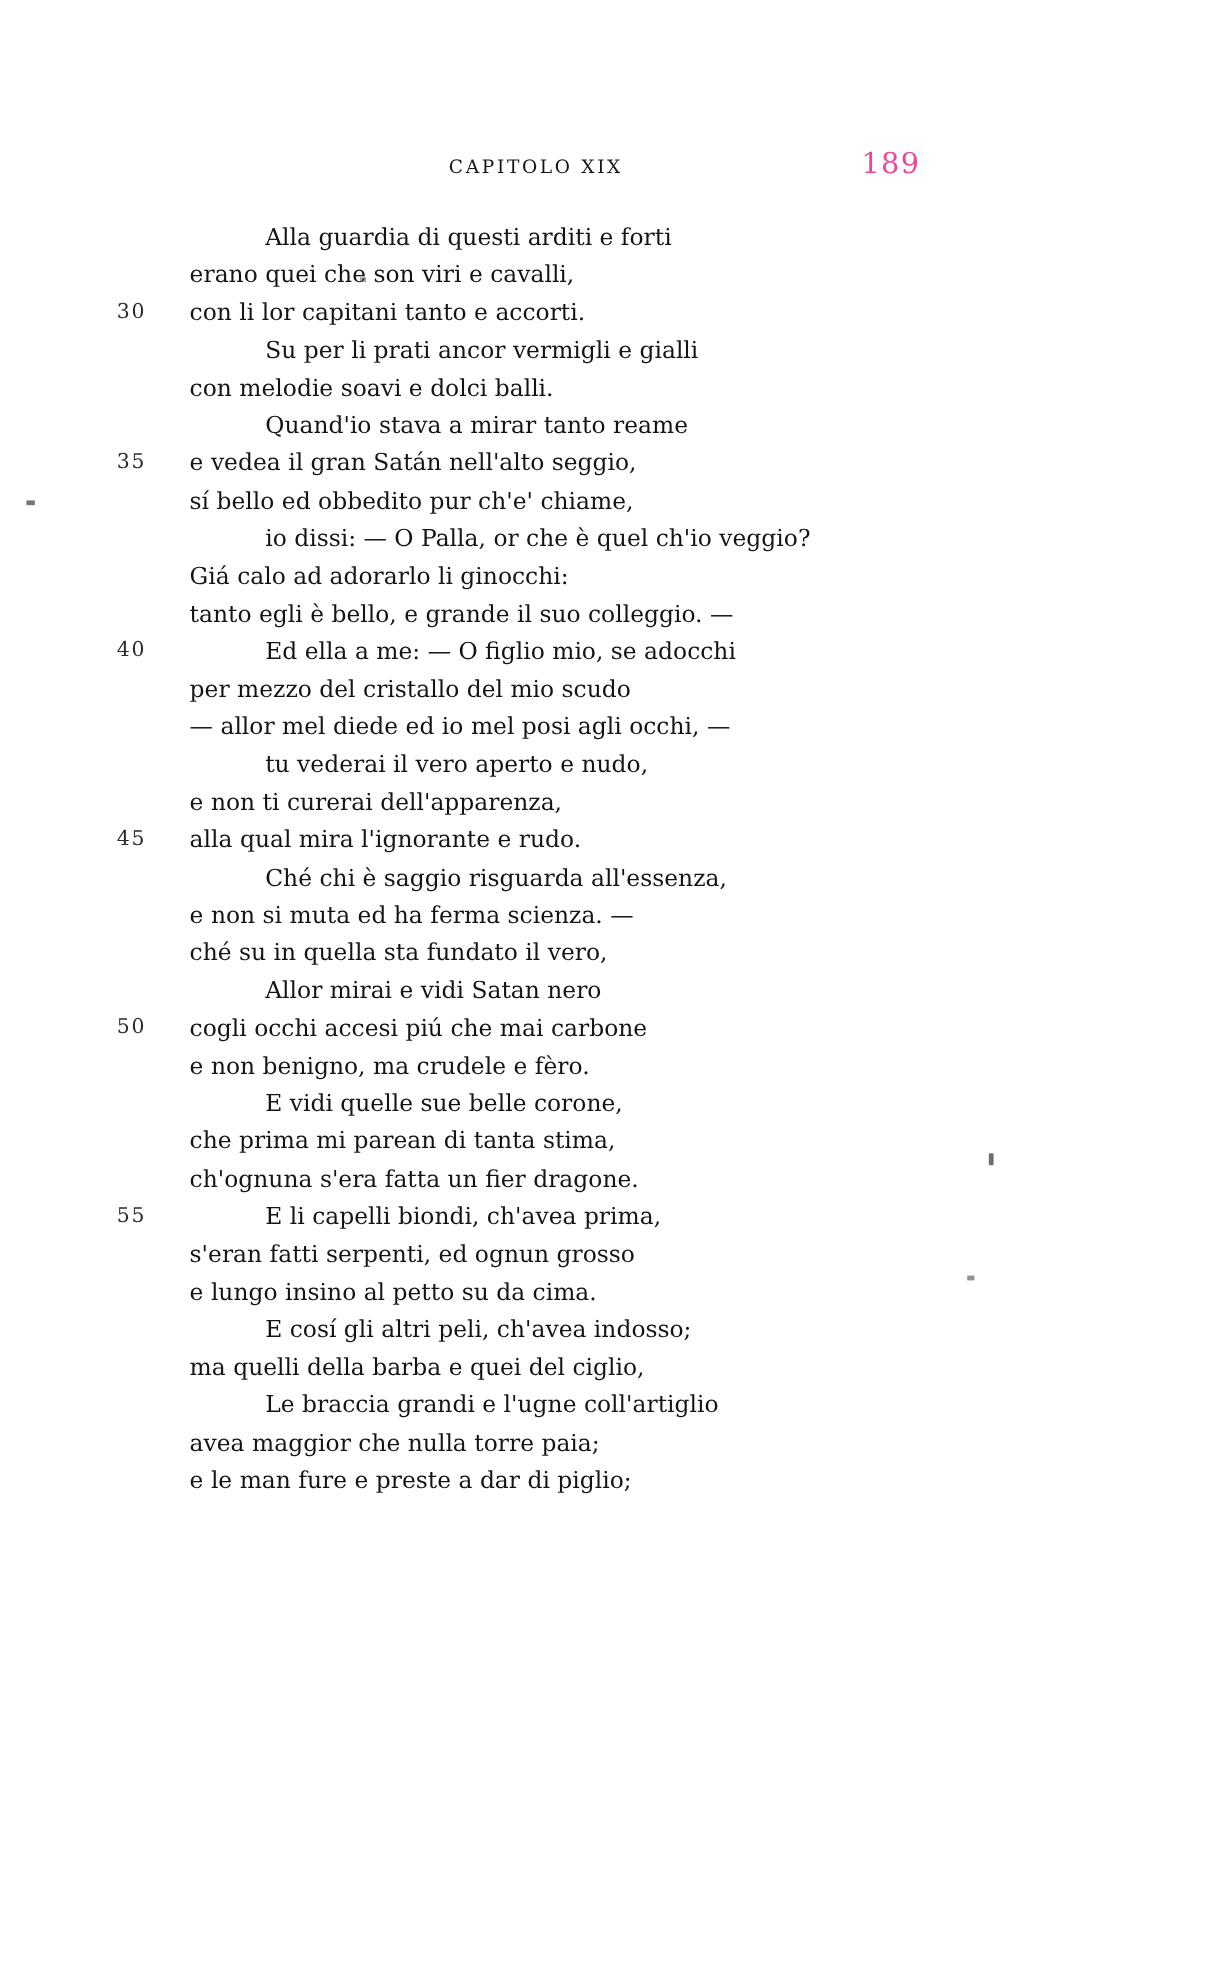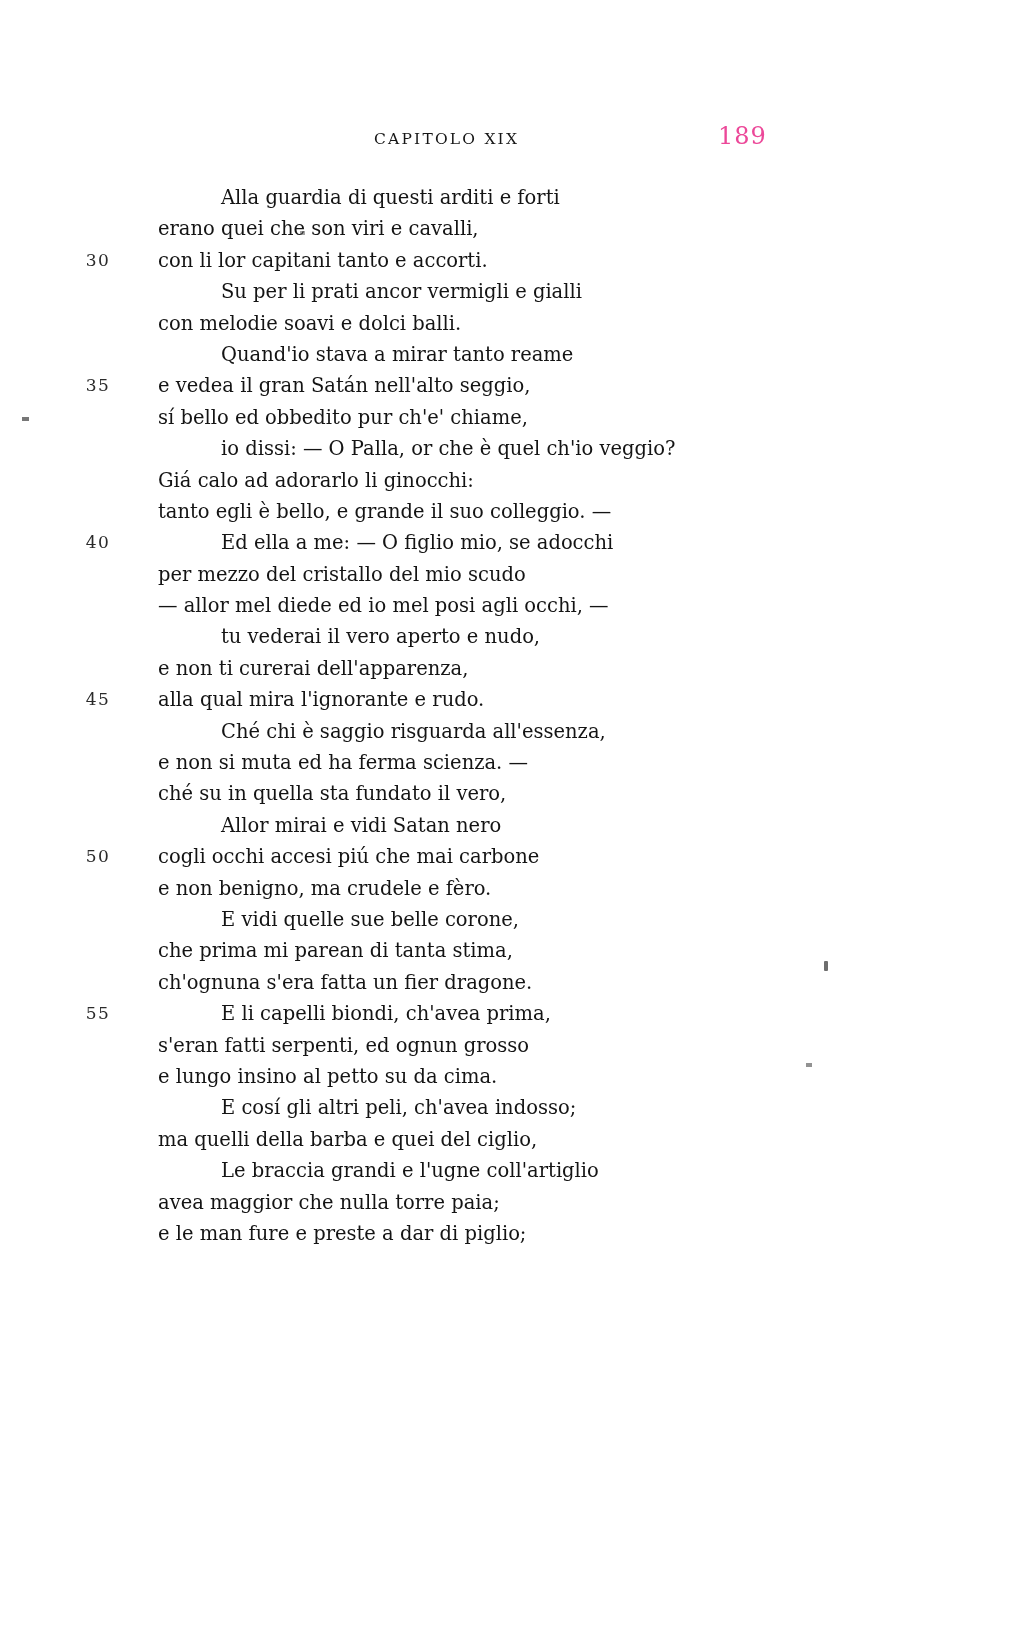--- a/index.html
+++ b/index.html
@@ -62,21 +62,21 @@
     white-space: pre;
   }
   .num {
     position: absolute;
     left: 74px;
     top: 0;
     width: 48px;
     font-size: 17px;
     letter-spacing: 1.5px;
     color: #2a2a2a;
-    text-align: center;
+    text-align: right;
   }
   .text {
     position: absolute;
     left: 158px;
     top: 0;
     font-size: 19.5px;
   }
   .text.indent {
     left: 186px;
     margin-left: 35px;

